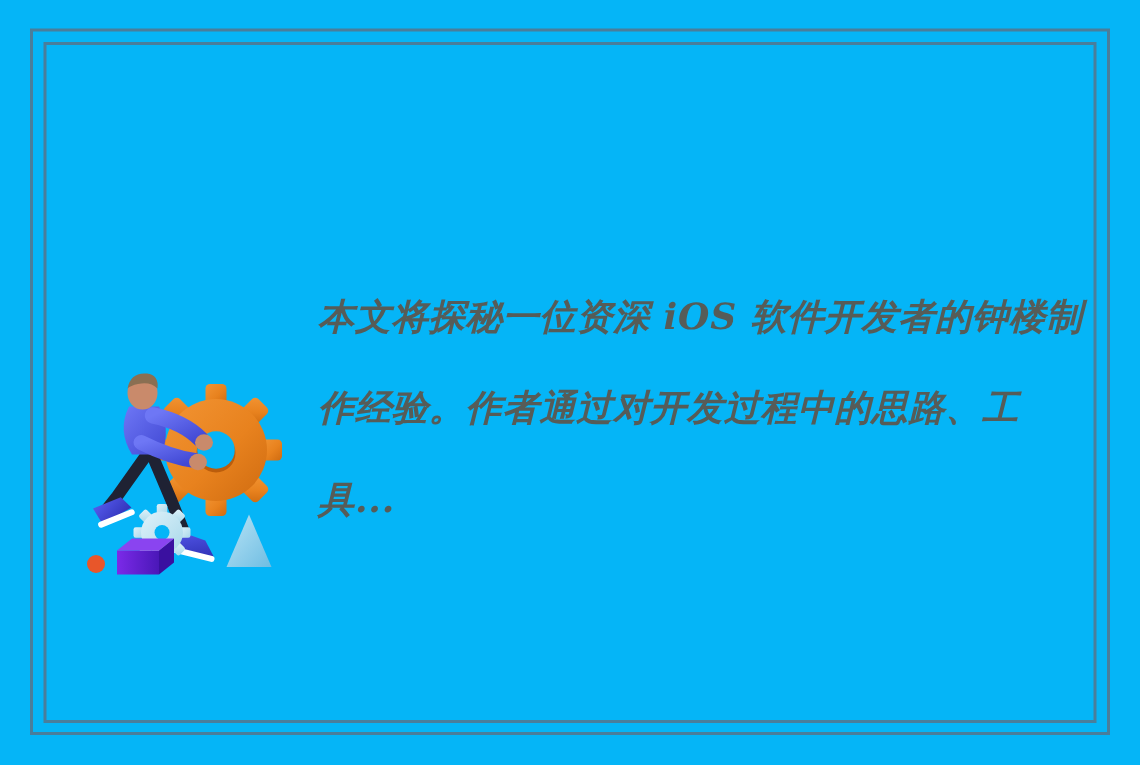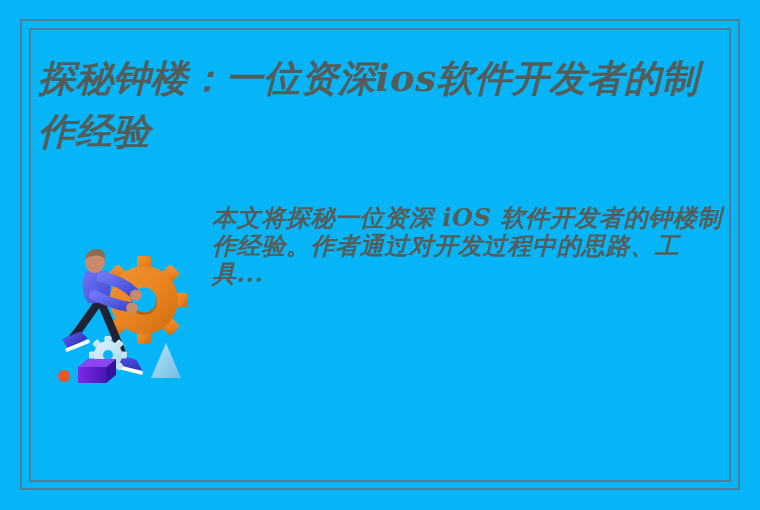--- a/index.html
+++ b/index.html
@@ -61,44 +61,42 @@
   .body-text {
     position: absolute;
     left: 212px;
     top: 180px;
     width: 510px;
     color: #565c58;
     font-family: "DejaVu Serif", serif;
     font-style: italic;
     font-weight: 700;
     font-size: 24px;
-    line-height: 28px;
+    line-height: 61px;
     letter-spacing: 0.6px;
-    margin-top: 24px;
   }
 
   
   .illustration {
     position: absolute;
     left: 48px;
     top: 245px;
     width: 160px;
     height: 150px;
   }
   .illustration svg { display: block; }
 </style>
 </head>
 <body>
 
 <div class="card">
 
   <div class="frame-outer"></div>
   <div class="frame-inner"></div>
 
-  <div class="title">探秘钟楼：一位资深ios软件开发者的制作经验</div>
 
   <div class="body-text">本文将探秘一位资深 iOS 软件开发者的钟楼制作经验。作者通过对开发过程中的思路、工具...</div>
 
   <div class="illustration">
     <svg width="160" height="150" viewBox="0 0 160 150" xmlns="http://www.w3.org/2000/svg">
       <defs>
         <linearGradient id="gGear" x1="0" y1="0" x2="1" y2="1">
           <stop offset="0%" stop-color="#f29433"></stop>
           <stop offset="55%" stop-color="#e8821e"></stop>
           <stop offset="100%" stop-color="#cf6b10"></stop>

